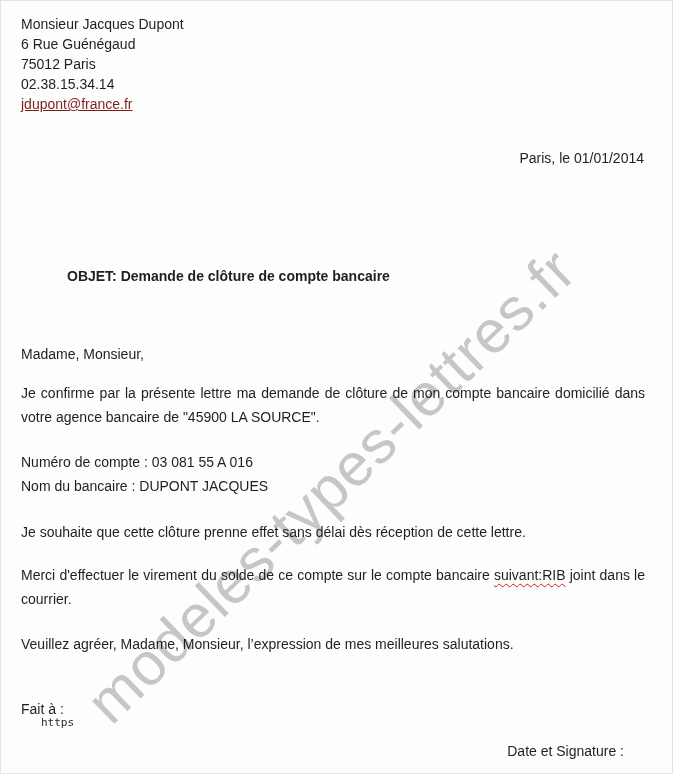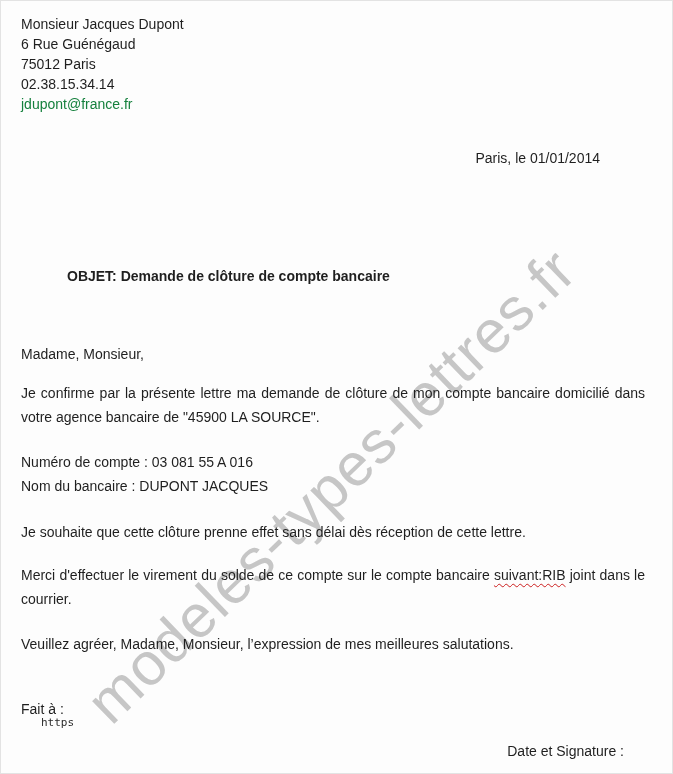--- a/index.html
+++ b/index.html
@@ -34,29 +34,30 @@
   .content {
     position: relative;
     z-index: 1;
     padding-left: 20px;
     font-size: 14px;
     line-height: 24px;
   }
   .sender { margin-top: 13px; line-height: 20px; }
   .sender div { line-height: 20px; }
   .email-link {
-    color: #15803d;
+    color: #7f1d1d;
+    text-decoration: underline;
     cursor: pointer;
     line-height: 20px;
     display: inline-block;
   }
   .dateline {
     margin-top: 34px;
     text-align: right;
-    padding-right: 72px;
+    padding-right: 28px;
     line-height: 20px;
   }
   .subject {
     margin-top: 98px;
     padding-left: 46px;
     font-weight: bold;
     line-height: 20px;
   }
   .salutation { margin-top: 56px; line-height: 24px; }
   .para {

